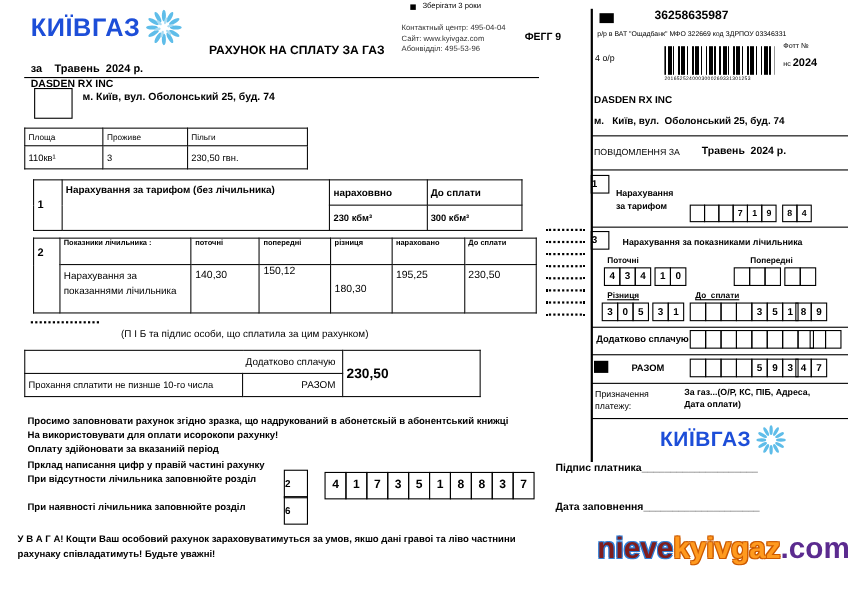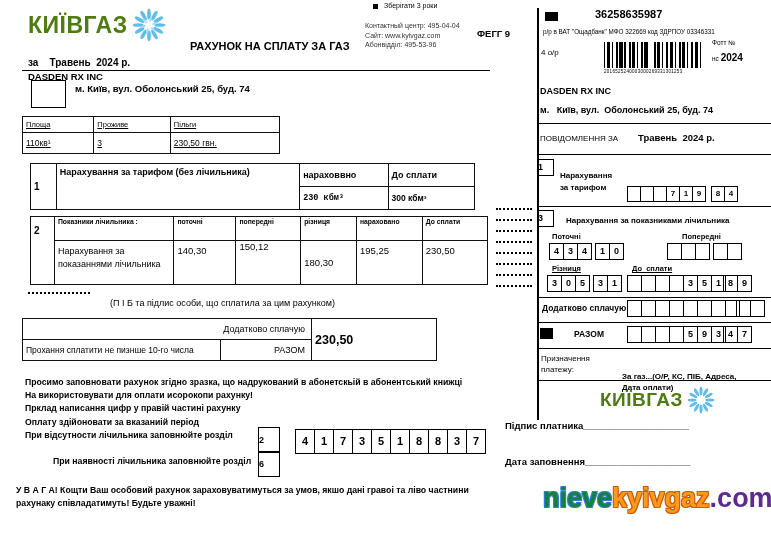--- a/index.html
+++ b/index.html
@@ -5,21 +5,21 @@
   html,body { margin:0; padding:0; background:#fff; }
   .page { position:relative; width:771px; height:545px; background:#fff; overflow:hidden;
           font-family:"Liberation Sans", sans-serif; color:#000; }
   .abs { position:absolute; }
   .b { font-weight:bold; }
   .ctr { }
   .rt { text-align:right; }
 
   
   .logo { display:flex; align-items:center; gap:4px; }
-  .logo-text { font-weight:bold; color:#4d7c0f; letter-spacing:0.5px; }
+  .logo-text { font-weight:bold; color:#1d4ed8; letter-spacing:0.5px; }
   .logo-big .logo-text { font-size:23px; }
   .logo-small .logo-text { font-size:19px; }
 
   
   table { border-collapse:collapse; }
   td { border:1px solid #000; padding:1px 3px; vertical-align:middle; }
   .tbl-outer td { border:1px solid #111; }
 
   
   .boxes { display:flex; }
@@ -36,21 +36,21 @@
 
   .barcode { background: repeating-linear-gradient(90deg,
       #000 0, #000 1.5px, #fff 1.5px, #fff 3px,
       #000 3px, #000 6.5px, #fff 6.5px, #fff 8px,
       #000 8px, #000 9px, #fff 9px, #fff 12.5px); }
 
   .ul { text-decoration:underline; }
 
   
   .wm { font-weight:bold; font-size:27px; letter-spacing:0; white-space:nowrap; }
-  .wm-nieve { color:#15803d; text-shadow:-1px -1px 0 #2f7fd6, 1px -1px 0 #2f7fd6, -1px 1px 0 #2f7fd6, 1px 1px 0 #2f7fd6; }
+  .wm-nieve { color:#7f1d1d; text-shadow:-1px -1px 0 #2f7fd6, 1px -1px 0 #2f7fd6, -1px 1px 0 #2f7fd6, 1px 1px 0 #2f7fd6; }
   .wm-arc   { color:#ff9a1f; text-shadow:-1px -1px 0 #cc5a00, 1px -1px 0 #cc5a00, -1px 1px 0 #cc5a00, 1px 1px 0 #cc5a00; }
   .wm-com   { color:#5b2b8f; }
 </style>
 </head>
 <body>
 
 <div class="page">
 
   <div class="abs logo logo-big" style="left:28px; top:8px;">
     <span class="logo-text">КИЇВГАЗ</span>
@@ -92,21 +92,21 @@
 
   <div class="abs b ctr" style="left:190px; top:40px; width:250px; font-size:11px;">РАХУНОК НА СПЛАТУ ЗА ГАЗ</div>
 
   <div class="abs b" style="left:28px; top:57px; font-size:10px; white-space:pre;">за    Травень  2024 р.</div>
   <div class="abs hr" style="left:22px; top:70px; width:468px;"></div>
 
   <div class="abs b" style="left:28px; top:71px; font-size:9.5px;">DASDEN RX INC</div>
   <div class="abs" style="left:31px; top:80px; width:33px; height:26px; border:1.5px solid #000;"></div>
   <div class="abs b" style="left:75px; top:83px; font-size:9.5px;">м. Київ, вул. Оболонський 25, буд. 74</div>
 
-  <table class="abs tbl-outer" style="left:22px; top:116px; width:258px;text-decoration:underline;">
+  <table class="abs tbl-outer" style="left:22px; top:116px; width:258px;">
     <tbody>
         <tr style="height:16px;">
       <td class="ctr" style="width:70px; font-size:7.5px;">Площа</td>
       <td class="ctr" style="width:75px; font-size:7.5px;">Проживе</td>
       <td class="ctr" style="width:113px; font-size:7.5px;margin-left:43px;">Пільги</td>
     </tr>
     <tr style="height:21px;">
       <td class="ctr" style="font-size:8.5px;">110кв¹</td>
       <td class="ctr" style="font-size:8.5px;">3</td>
       <td class="ctr" style="font-size:8.5px;">230,50 гвн.</td>
@@ -116,21 +116,21 @@
 
   <table class="abs tbl-outer" style="left:30px; top:163px; width:445px;">
     <tbody>
         <tr style="height:23px;">
       <td rowspan="2" class="ctr b" style="width:20px; font-size:10px;">1</td>
       <td rowspan="2" class="b" style="width:253px; font-size:9px; vertical-align:top; padding-top:3px;">Нарахування за тарифом (без лічильника)</td>
       <td class="ctr b" style="width:84px; font-size:9px;">нараховвно</td>
       <td class="ctr b" style="width:84px; font-size:9px;">До сплати</td>
     </tr>
     <tr style="height:23px;">
-      <td class="ctr b" style="font-size:8.5px;font-family:Liberation Mono, monospace;">230 кбм³</td>
+      <td class="ctr b" style="font-size:8.5px;">230 кбм³</td>
       <td class="ctr b" style="font-size:8.5px;">300 кбм³</td>
     </tr>
   </tbody>
     </table>
 
   <table class="abs tbl-outer" style="left:30px; top:216px; width:458px;">
     <tbody>
         <tr style="height:24px;">
       <td rowspan="2" class="ctr b" style="width:20px; font-size:10px; vertical-align:top; padding-top:8px;">2</td>
       <td class="ctr b" style="width:128px; font-size:6.8px; vertical-align:top;">Показники лічильника :</td>
@@ -173,25 +173,25 @@
     <tr style="height:21px;">
       <td style="width:205px; font-size:8.5px;">Прохання сплатити не пизнше 10-го числа</td>
       <td class="rt" style="width:85px; font-size:9px; padding-right:6px;">РАЗОМ</td>
     </tr>
   </tbody>
     </table>
 
   <div class="abs b" style="left:25px; top:376px; font-size:8.7px; line-height:13.2px;">
     <div>Просимо заповновати рахунок згідно зразка, що надрукований в абонетскьій в абонентський книжці</div>
     <div>На використовувати для оплати исорокопи рахунку!</div>
+    <div>Оплату здійоновати за вказаниій період</div>
     <div>Прклад написання цифр у правій частині рахунку</div>
-    <div>Оплату здійоновати за вказаниій період</div>
   </div>
   <div class="abs b" style="left:25px; top:430px; font-size:8.7px;">При відсутности лічильника заповнюйте розділ</div>
-  <div class="abs b" style="left:25px; top:456px; font-size:8.7px;margin-left:28px;">При наявності лічильника заповнюйте розділ</div>
+  <div class="abs b" style="left:25px; top:456px; font-size:8.7px;">При наявності лічильника заповнюйте розділ</div>
 
   <div class="abs ctr b" style="left:258px; top:427px; width:20px; height:24px; border:1px solid #000; font-size:9px; line-height:24px;">2</div>
   <div class="abs ctr b" style="left:258px; top:451px; width:20px; height:24px; border:1px solid #000; font-size:9px; line-height:24px;">6</div>
 
   <div class="abs boxes boxes-lg" style="left:296px; top:429px;">
       <span class="dbox">4</span>
       <span class="dbox">1</span>
       <span class="dbox">7</span>
       <span class="dbox">3</span>
       <span class="dbox">5</span>
@@ -338,21 +338,21 @@
       <span class="dbox">4</span>
       <span class="dbox">7</span>
     </div>
 
   <div class="abs hr" style="left:538px; top:348px; width:233px;"></div>
 
   <div class="abs" style="left:541px; top:353px; font-size:8px; line-height:11px;">
     <div>Призначення</div>
     <div>платежу:</div>
   </div>
-  <div class="abs b" style="left:622px; top:351px; font-size:8px; line-height:11px;margin-top:20px;">
+  <div class="abs b" style="left:622px; top:351px; font-size:8px; line-height:11px;">
     <div>За газ...(О/Р, КС, ПІБ, Адреса,</div>
     <div>Дата оплати)</div>
   </div>
 
   <div class="abs hr" style="left:538px; top:380px; width:233px;"></div>
 
   <div class="abs logo logo-small" style="left:600px; top:386px;">
     <span class="logo-text">КИЇВГАЗ</span>
     <svg width="28" height="28" viewBox="0 0 44 44">
       <g fill="#5fbde9">

